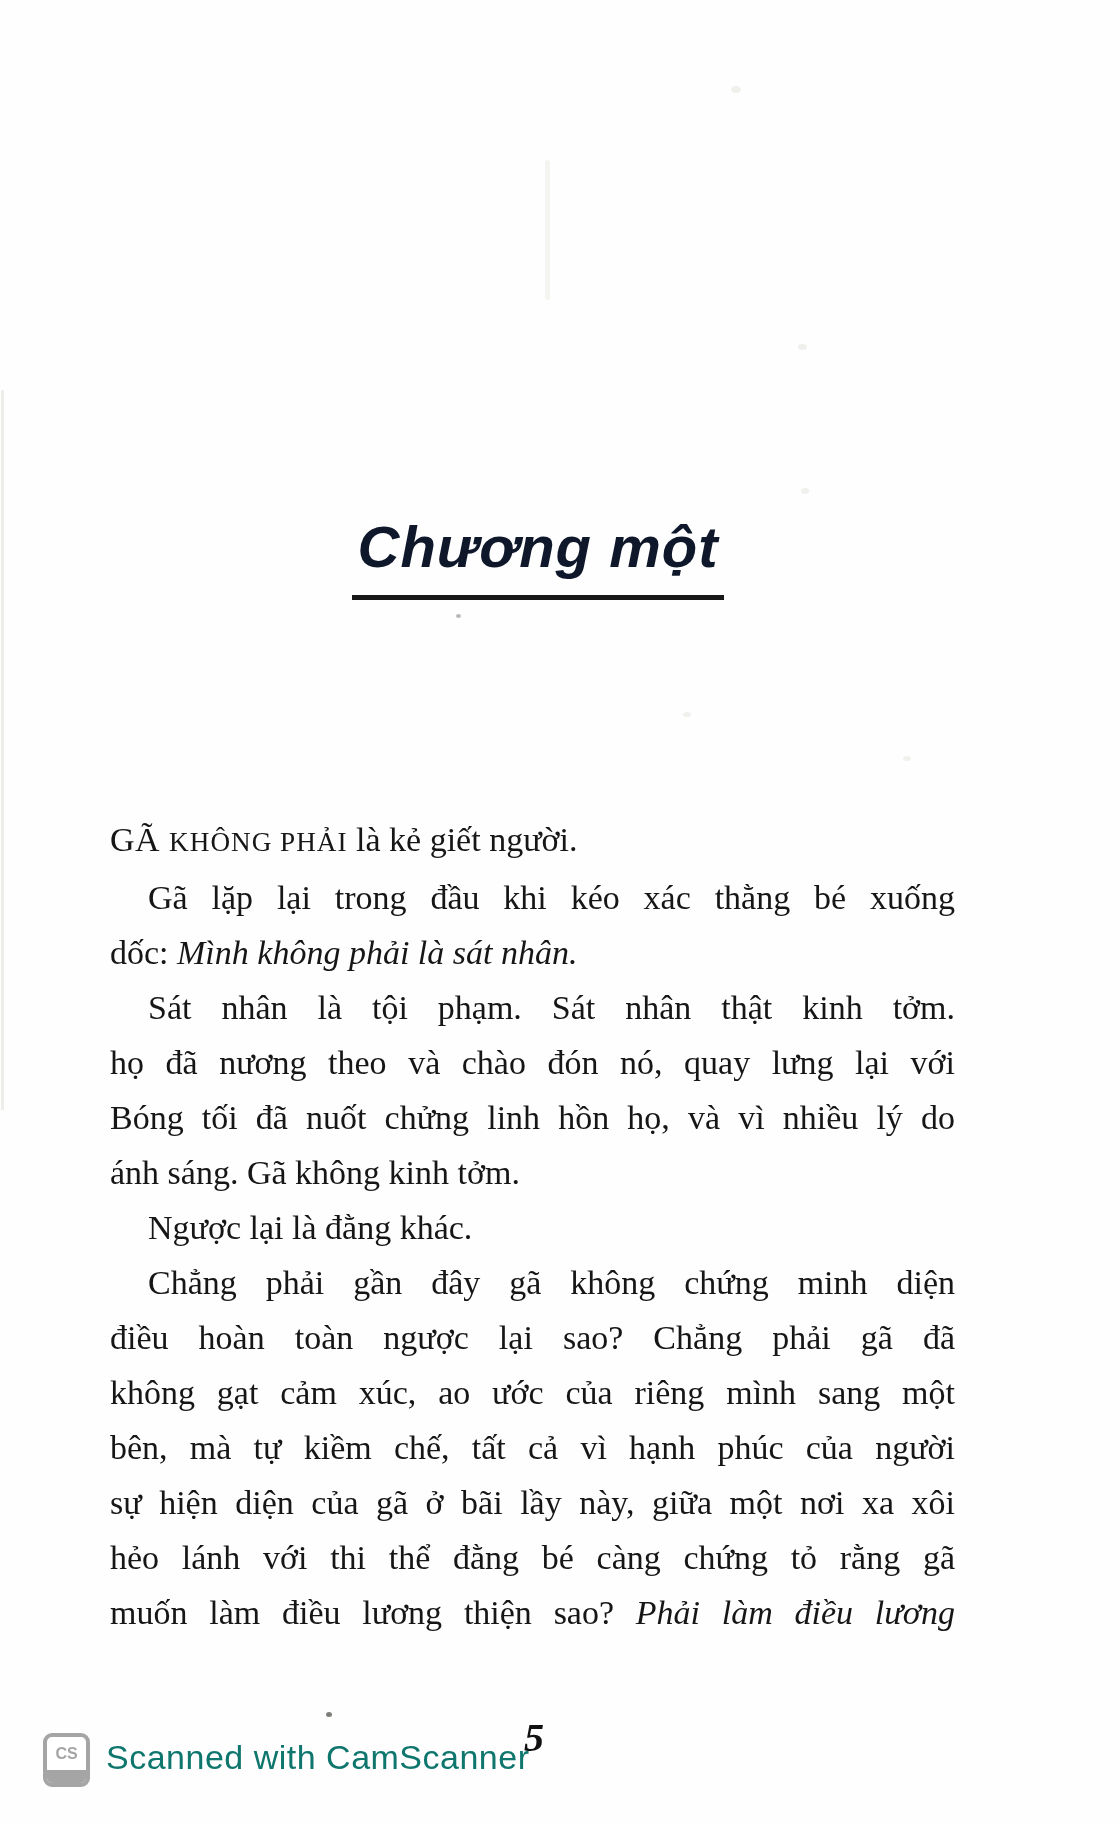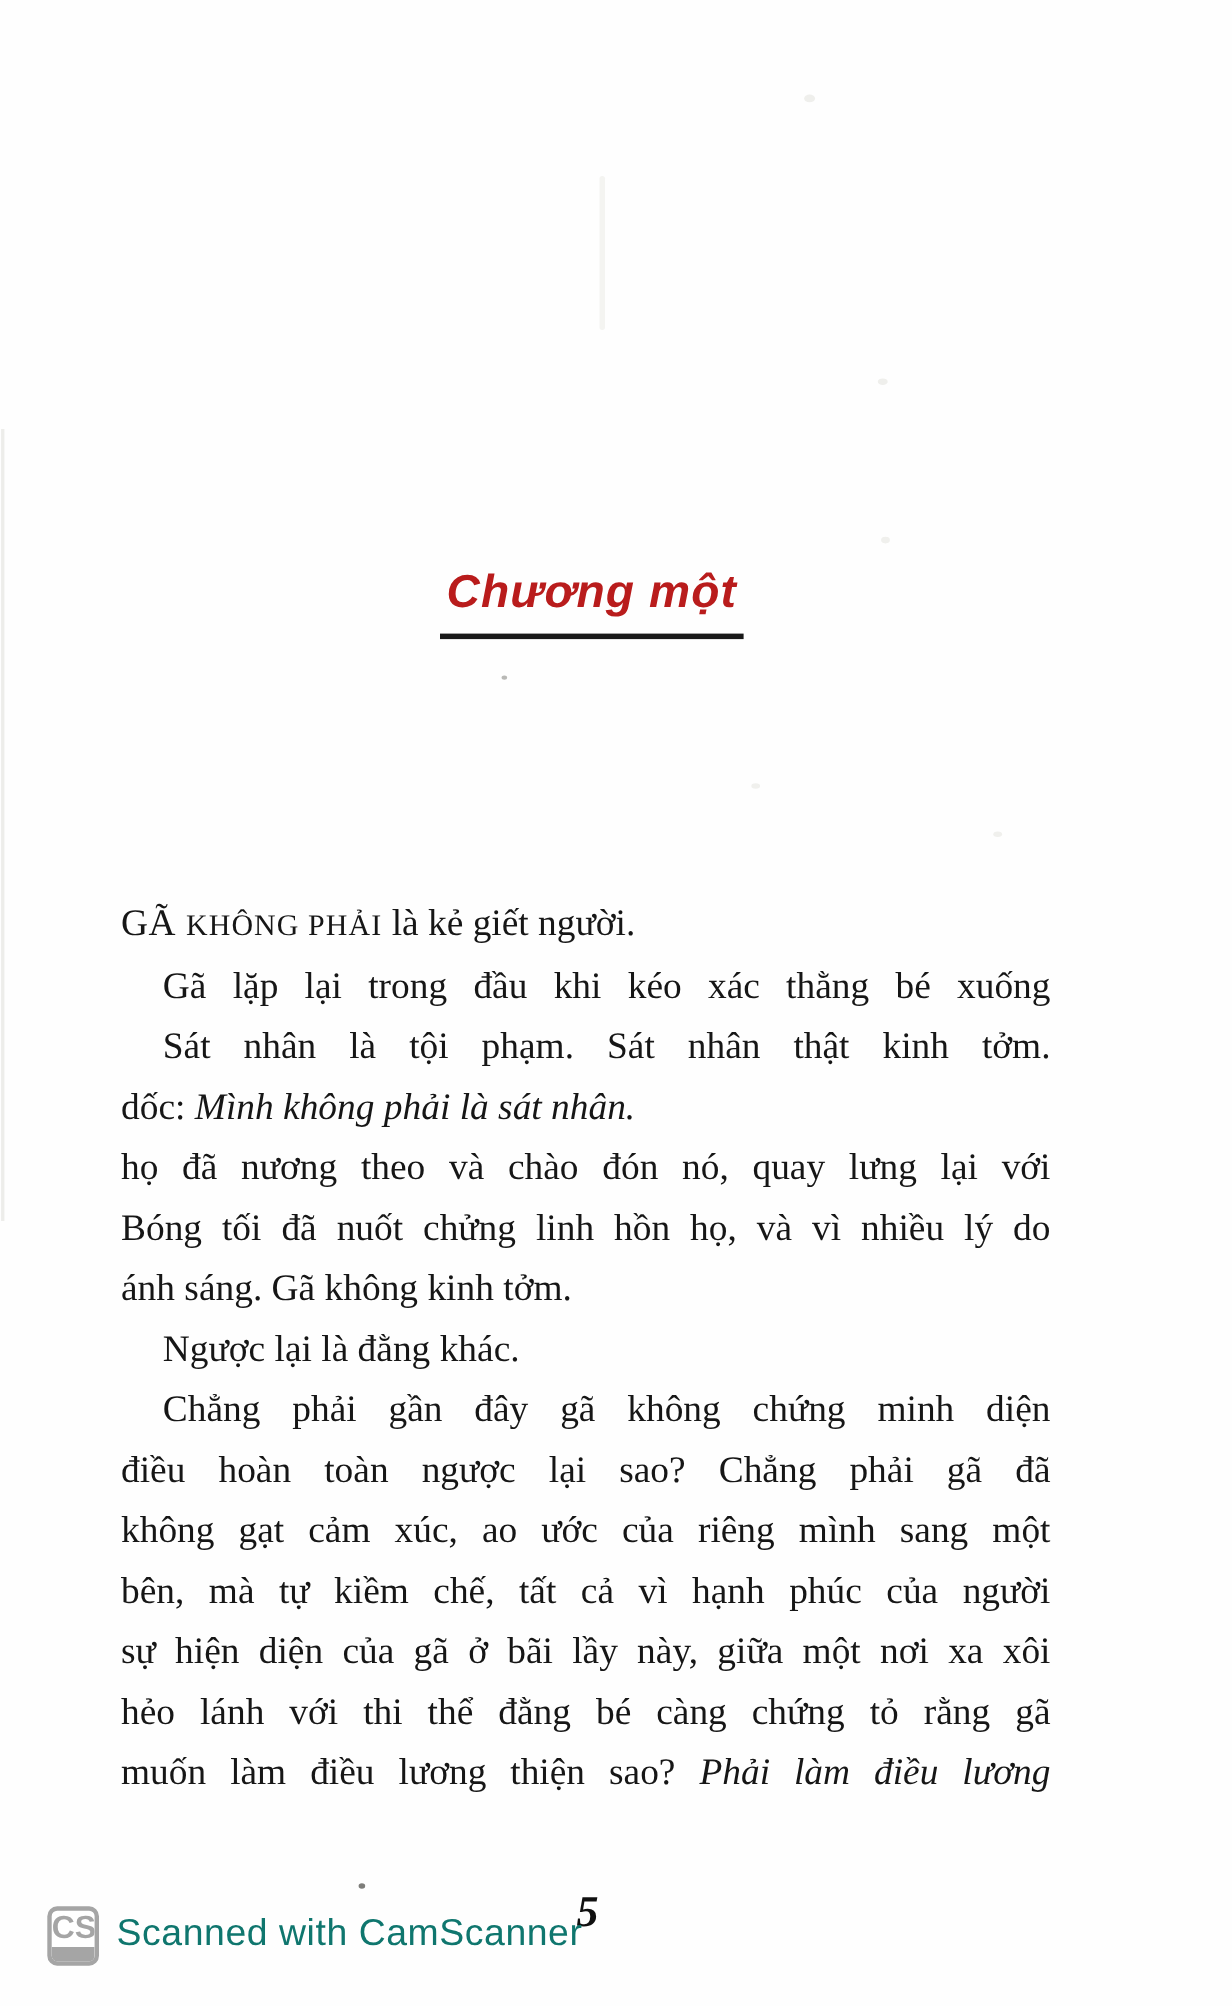--- a/index.html
+++ b/index.html
@@ -21,24 +21,24 @@
     left: 0; top: 514;
     top: 514px;
     width: 1076px;
     text-align: center;
   }
   .chapter-title {
     display: inline-block;
     font-family: "Liberation Sans", sans-serif;
     font-weight: bold;
     font-style: italic;
-    font-size: 42px;
+    font-size: 58px;
     line-height: 1.15;
     letter-spacing: 1px;
-    color: #b91c1c;
+    color: #0f172a;
     padding: 0 6px 14px 6px;
     border-bottom: 5px solid #181818;
   }
   
   .text-block {
     position: absolute;
     left: 110px; top: 812px;
     width: 845px;
     font-size: 34px;
     line-height: 55px;
@@ -59,21 +59,21 @@
     border: 4px solid #a5a5a5;
     border-radius: 9px;
     background: #fff;
     overflow: hidden;
   }
   .cs-logo .cs-text {
     display: block;
     text-align: center;
     font-family: "Liberation Sans", sans-serif;
     font-weight: bold;
-    font-size: 29px;
+    font-size: 16px;
     line-height: 33px;
     color: #a5a5a5;
     letter-spacing: 0px;
   }
   .cs-logo .cs-bar {
     position: absolute;
     left: 0; right: 0; bottom: 0;
     height: 13px;
     background: #a5a5a5;
   }
@@ -128,22 +128,22 @@
   <div class="speck speck-1"></div>
   <div class="speck speck-2"></div>
 
   <div class="heading-wrap">
     <span class="chapter-title">Chương một</span>
   </div>
 
   <div class="text-block">
       <div class="line"><span class="seg-caps">GÃ </span><span class="seg-smallcaps">KHÔNG PHẢI</span><span class="seg-normal"> là kẻ giết người.</span></div>
       <div class="line indent just"><span class="seg-normal">Gã lặp lại trong đầu khi kéo xác thằng bé xuống</span></div>
+      <div class="line"><span class="seg-normal">dốc: </span><span class="seg-italic">Mình không phải là sát nhân.</span></div>
       <div class="line indent just"><span class="seg-normal">Sát nhân là tội phạm. Sát nhân thật kinh tởm.</span></div>
-      <div class="line"><span class="seg-normal">dốc: </span><span class="seg-italic">Mình không phải là sát nhân.</span></div>
       <div class="line just"><span class="seg-normal">họ đã nương theo và chào đón nó, quay lưng lại với</span></div>
       <div class="line just"><span class="seg-normal">Bóng tối đã nuốt chửng linh hồn họ, và vì nhiều lý do</span></div>
       <div class="line"><span class="seg-normal">ánh sáng. Gã không kinh tởm.</span></div>
       <div class="line indent"><span class="seg-normal">Ngược lại là đằng khác.</span></div>
       <div class="line indent just"><span class="seg-normal">Chẳng phải gần đây gã không chứng minh diện</span></div>
       <div class="line just"><span class="seg-normal">điều hoàn toàn ngược lại sao? Chẳng phải gã đã</span></div>
       <div class="line just"><span class="seg-normal">không gạt cảm xúc, ao ước của riêng mình sang một</span></div>
       <div class="line just"><span class="seg-normal">bên, mà tự kiềm chế, tất cả vì hạnh phúc của người</span></div>
       <div class="line just"><span class="seg-normal">sự hiện diện của gã ở bãi lầy này, giữa một nơi xa xôi</span></div>
       <div class="line just"><span class="seg-normal">hẻo lánh với thi thể đằng bé càng chứng tỏ rằng gã</span></div>

